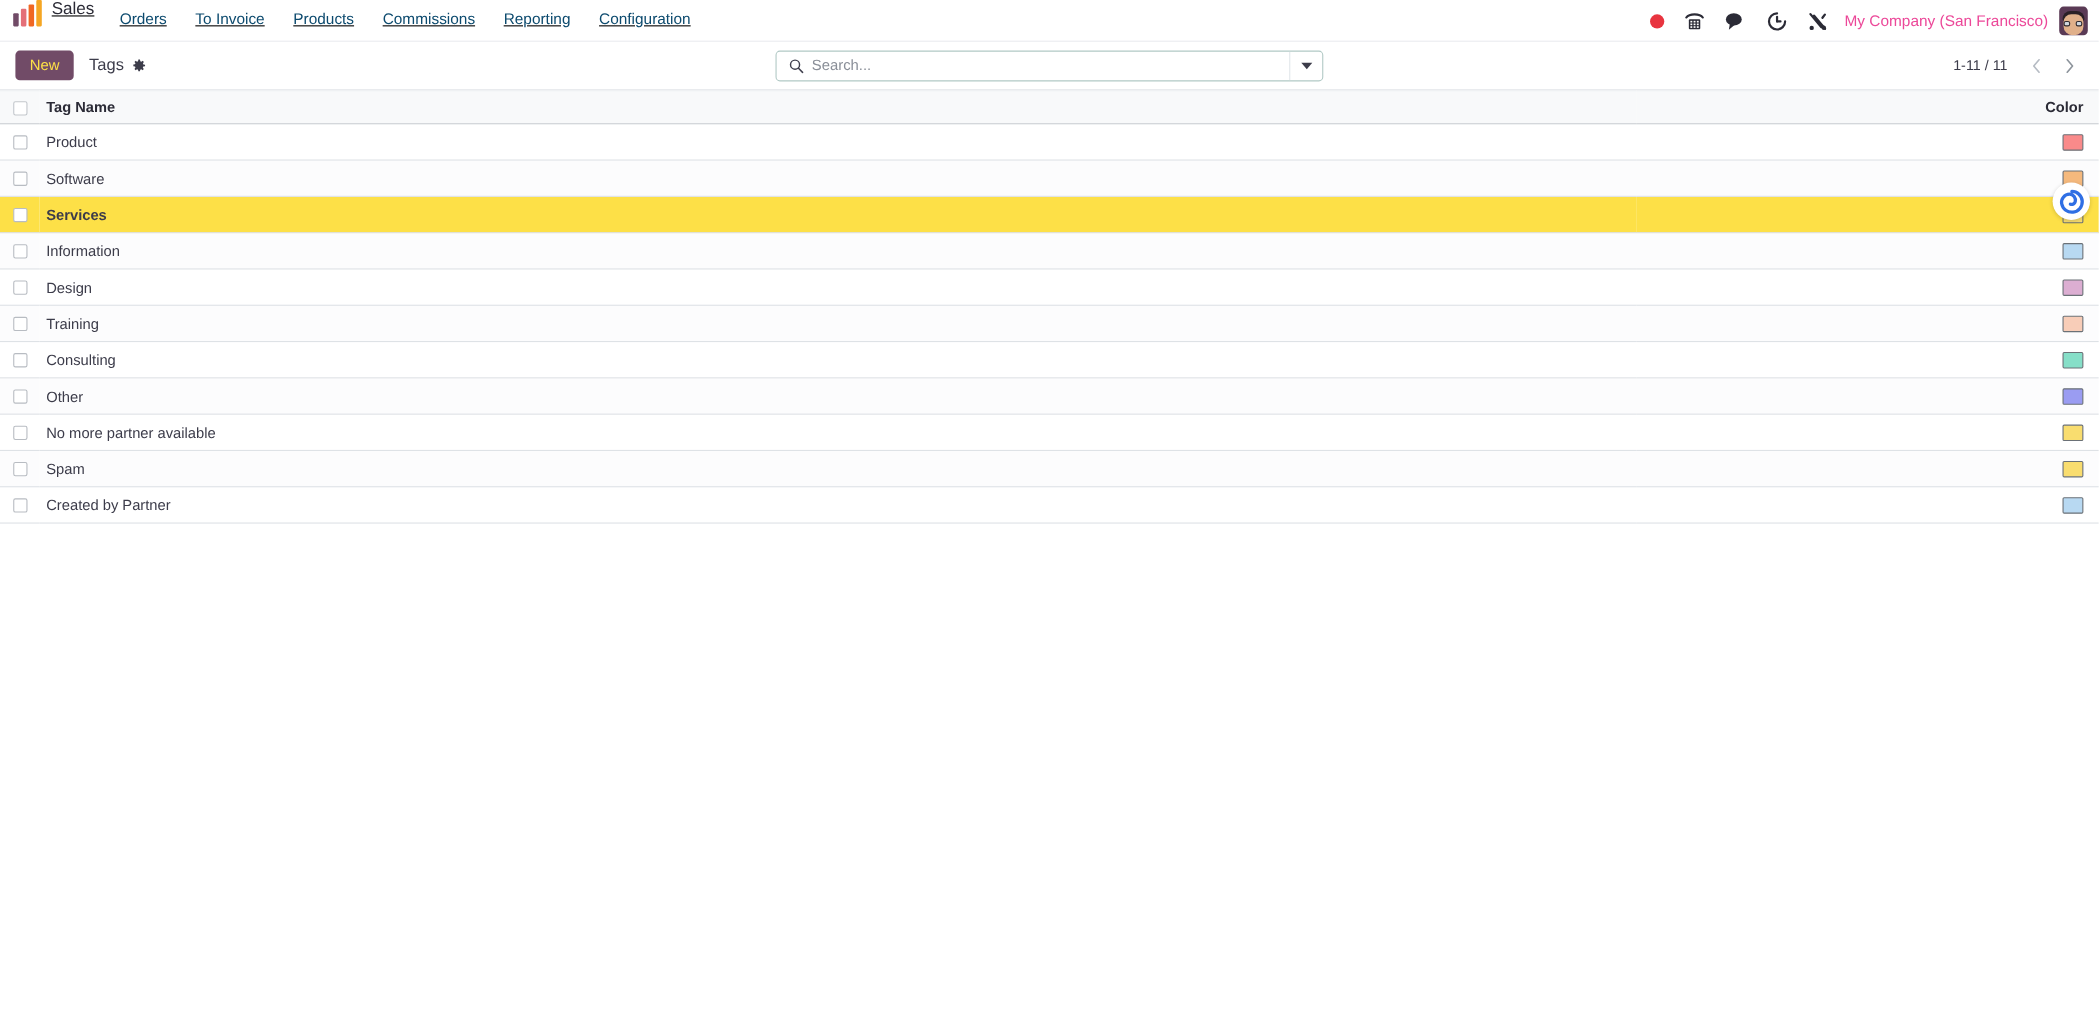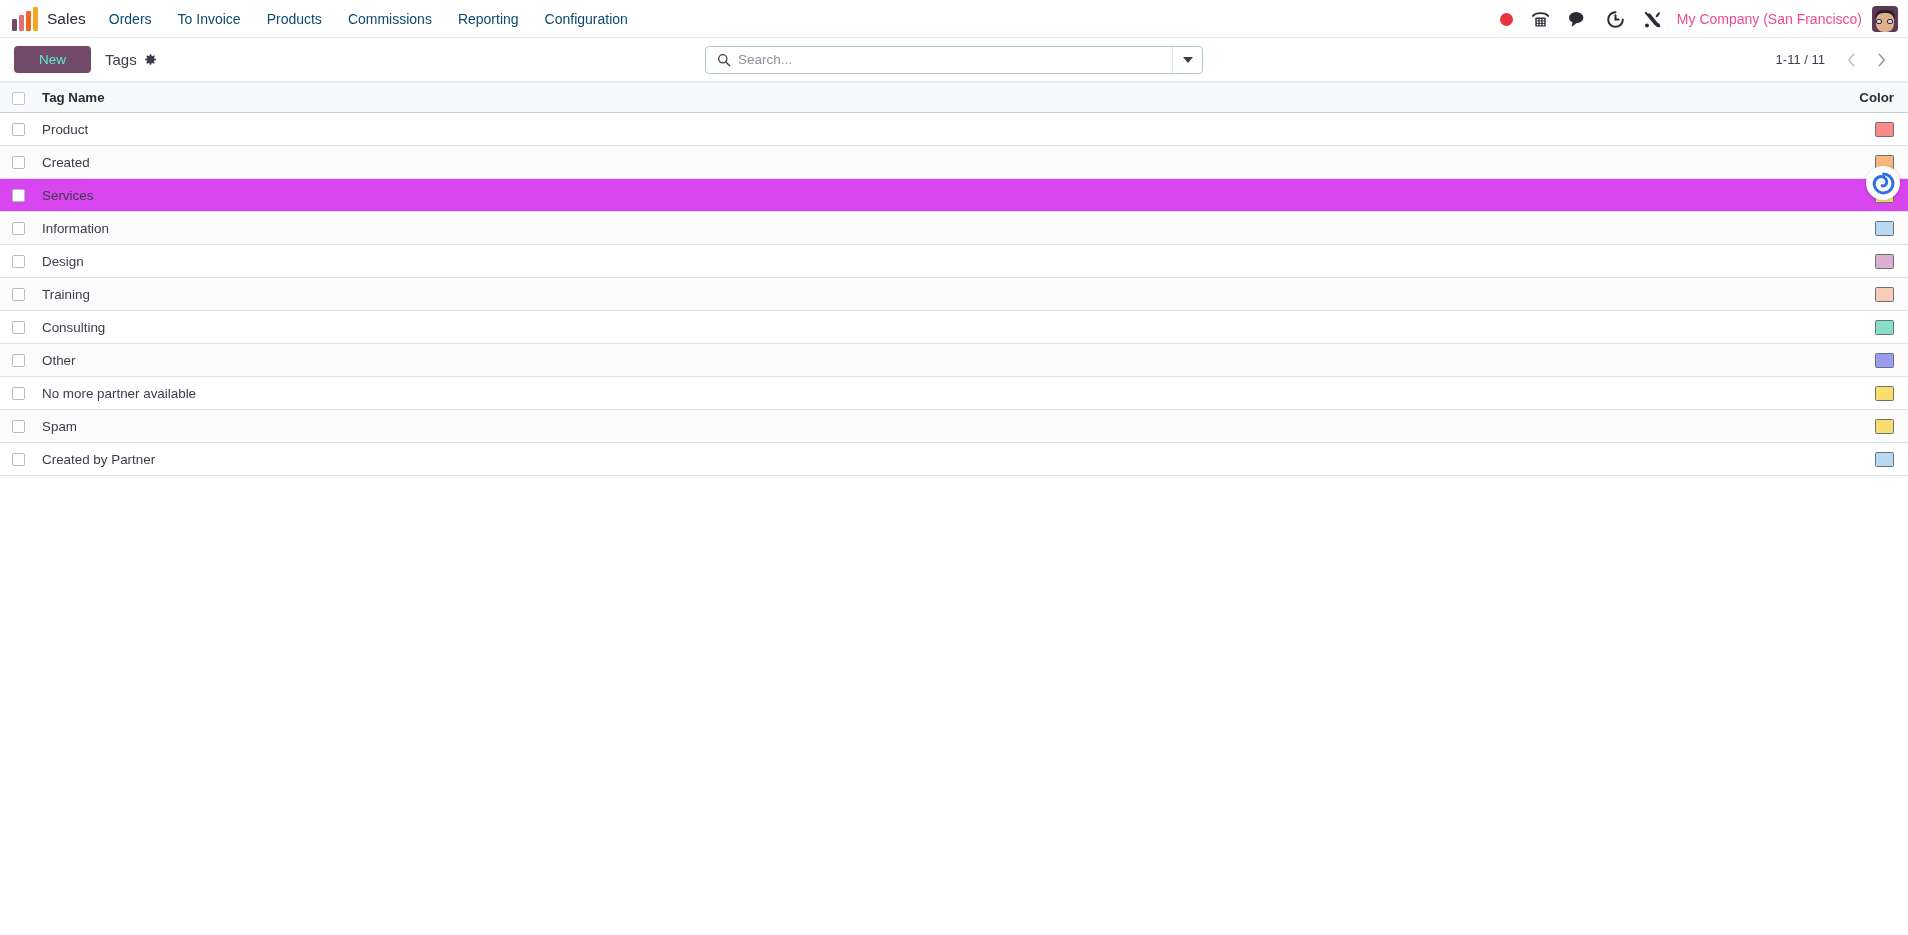--- a/index.html
+++ b/index.html
@@ -9,25 +9,25 @@
     overflow: hidden;
     background: #ffffff;
     font-family: "Liberation Sans", sans-serif;
     -webkit-font-smoothing: antialiased;
   }
 
   
   .navbar {
     height: 38px;
     display: flex;
-    align-items: center;
     background: #ffffff;
     border-bottom: 1px solid #e7e9ed;
     padding: 0 10px 0 8px;
     position: relative;
+    text-decoration: underline;
   }
   .brand-logo {
     width: 26px; height: 24px;
     display: flex; align-items: flex-end; gap: 1.5px;
     margin-right: 9px; margin-left: 4px;
   }
   .brand-logo i { display:block; width: 6px; border-radius: 1px; }
   .bar-a { height: 12px; background: #714b67; }
   .bar-b { height: 16px; background: #e46f78; }
   .bar-c { height: 20px; background: #f06723; }
@@ -124,25 +124,25 @@
     height: 44px;
     display: flex;
     align-items: center;
     background: #ffffff;
     border-bottom: 1px solid #e7e9ed;
     position: relative;
     padding: 0 12px;
   }
   .btn-new {
     background: #714b67;
-    color: #5eead4;
+    color: #fde047;
     font-size: 13.5px;
     border: none;
     border-radius: 4px;
-    padding: 6px 25px;
+    padding: 6px 13px;
     cursor: pointer;
     font-family: inherit;
     margin-left: 2px;
   }
   .breadcrumb {
     display: flex; align-items: center; gap: 7px;
     margin-left: 14px;
   }
   .breadcrumb-title {
     font-size: 15px;
@@ -233,21 +233,21 @@
 
   tbody td {
     height: 33px;
     font-size: 13.4px;
     color: #3c3c4a;
     border-bottom: 1px solid #dee2e6;
     vertical-align: middle;
   }
   tbody tr { background: #ffffff; cursor: pointer; }
   tbody tr.zebra { background: #fcfcfd; }
-  tbody tr.hovered { background: #d946ef; }
+  tbody tr.hovered { background: #fde047; font-weight: bold; }
 
   .chk {
     width: 13px; height: 13px;
     border: 1px solid #b8bcc2;
     border-radius: 2px;
     background: #fff;
     display: inline-block;
     cursor: pointer;
     vertical-align: middle;
   }
@@ -408,21 +408,21 @@
         </tr>
       </thead>
       <tbody id="tbody">
           <tr>
             <td class="col-check"><span class="chk"></span></td>
             <td class="col-name">Product</td>
             <td class="col-color"><span class="swatch" style="background: rgb(249, 138, 138);"></span></td>
           </tr>
           <tr class="zebra">
             <td class="col-check"><span class="chk"></span></td>
-            <td class="col-name">Created</td>
+            <td class="col-name">Software</td>
             <td class="col-color"><span class="swatch" style="background: rgb(245, 185, 125);"></span></td>
           </tr>
           <tr class="hovered">
             <td class="col-check"><span class="chk"></span></td>
             <td class="col-name">Services</td>
             <td class="col-color"><span class="swatch" style="background: rgb(249, 221, 111);"></span></td>
           </tr>
           <tr class="zebra">
             <td class="col-check"><span class="chk"></span></td>
             <td class="col-name">Information</td>

